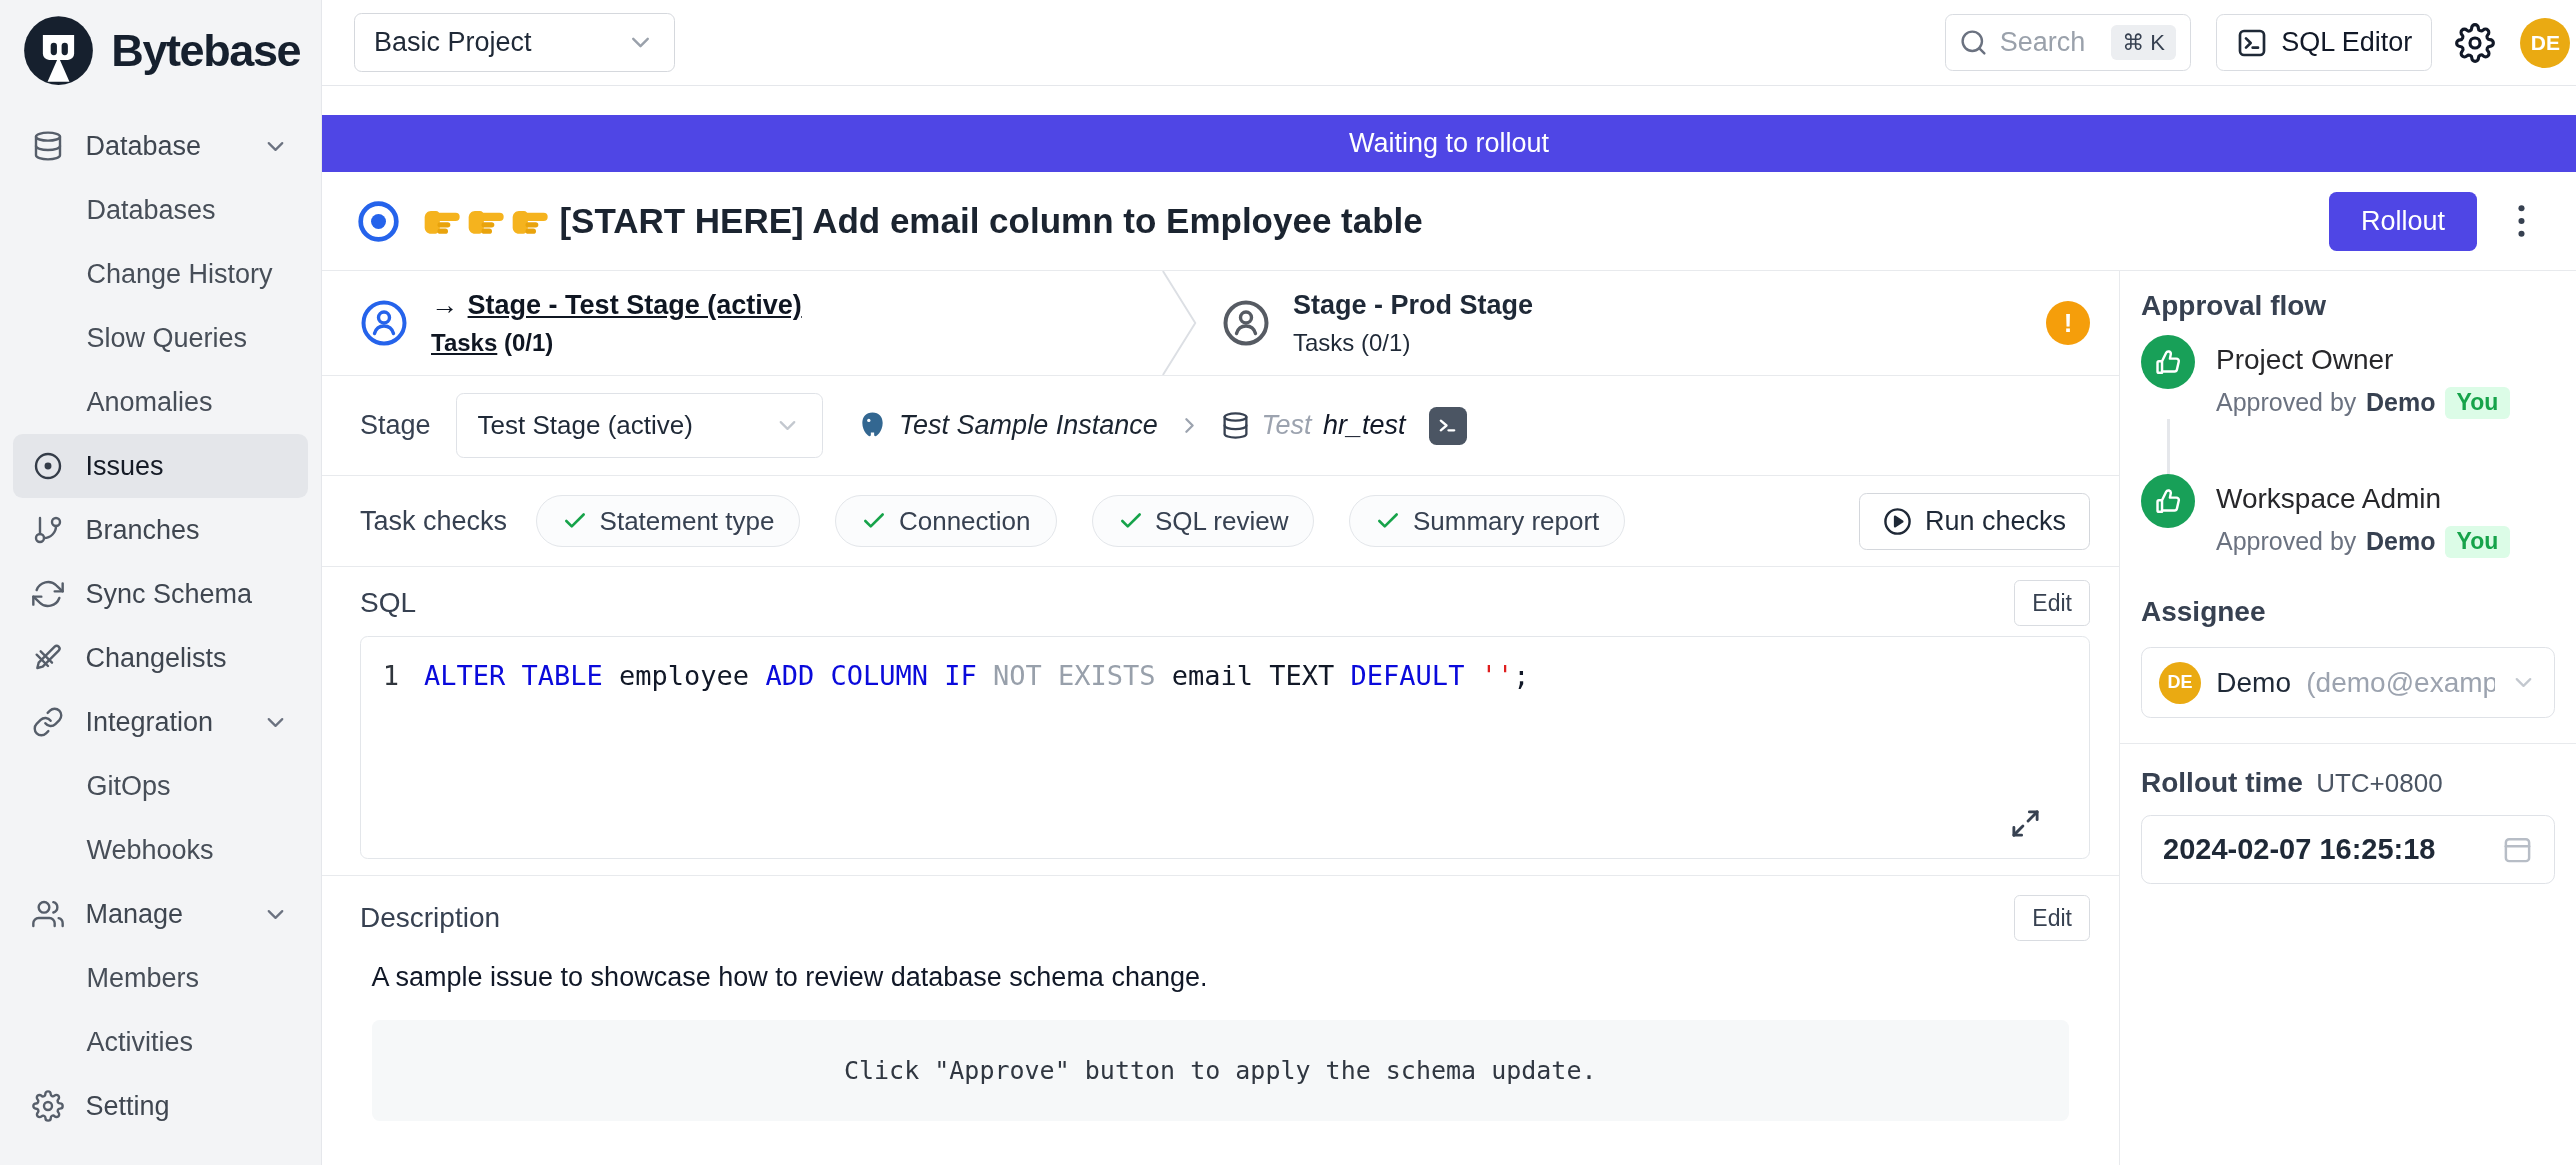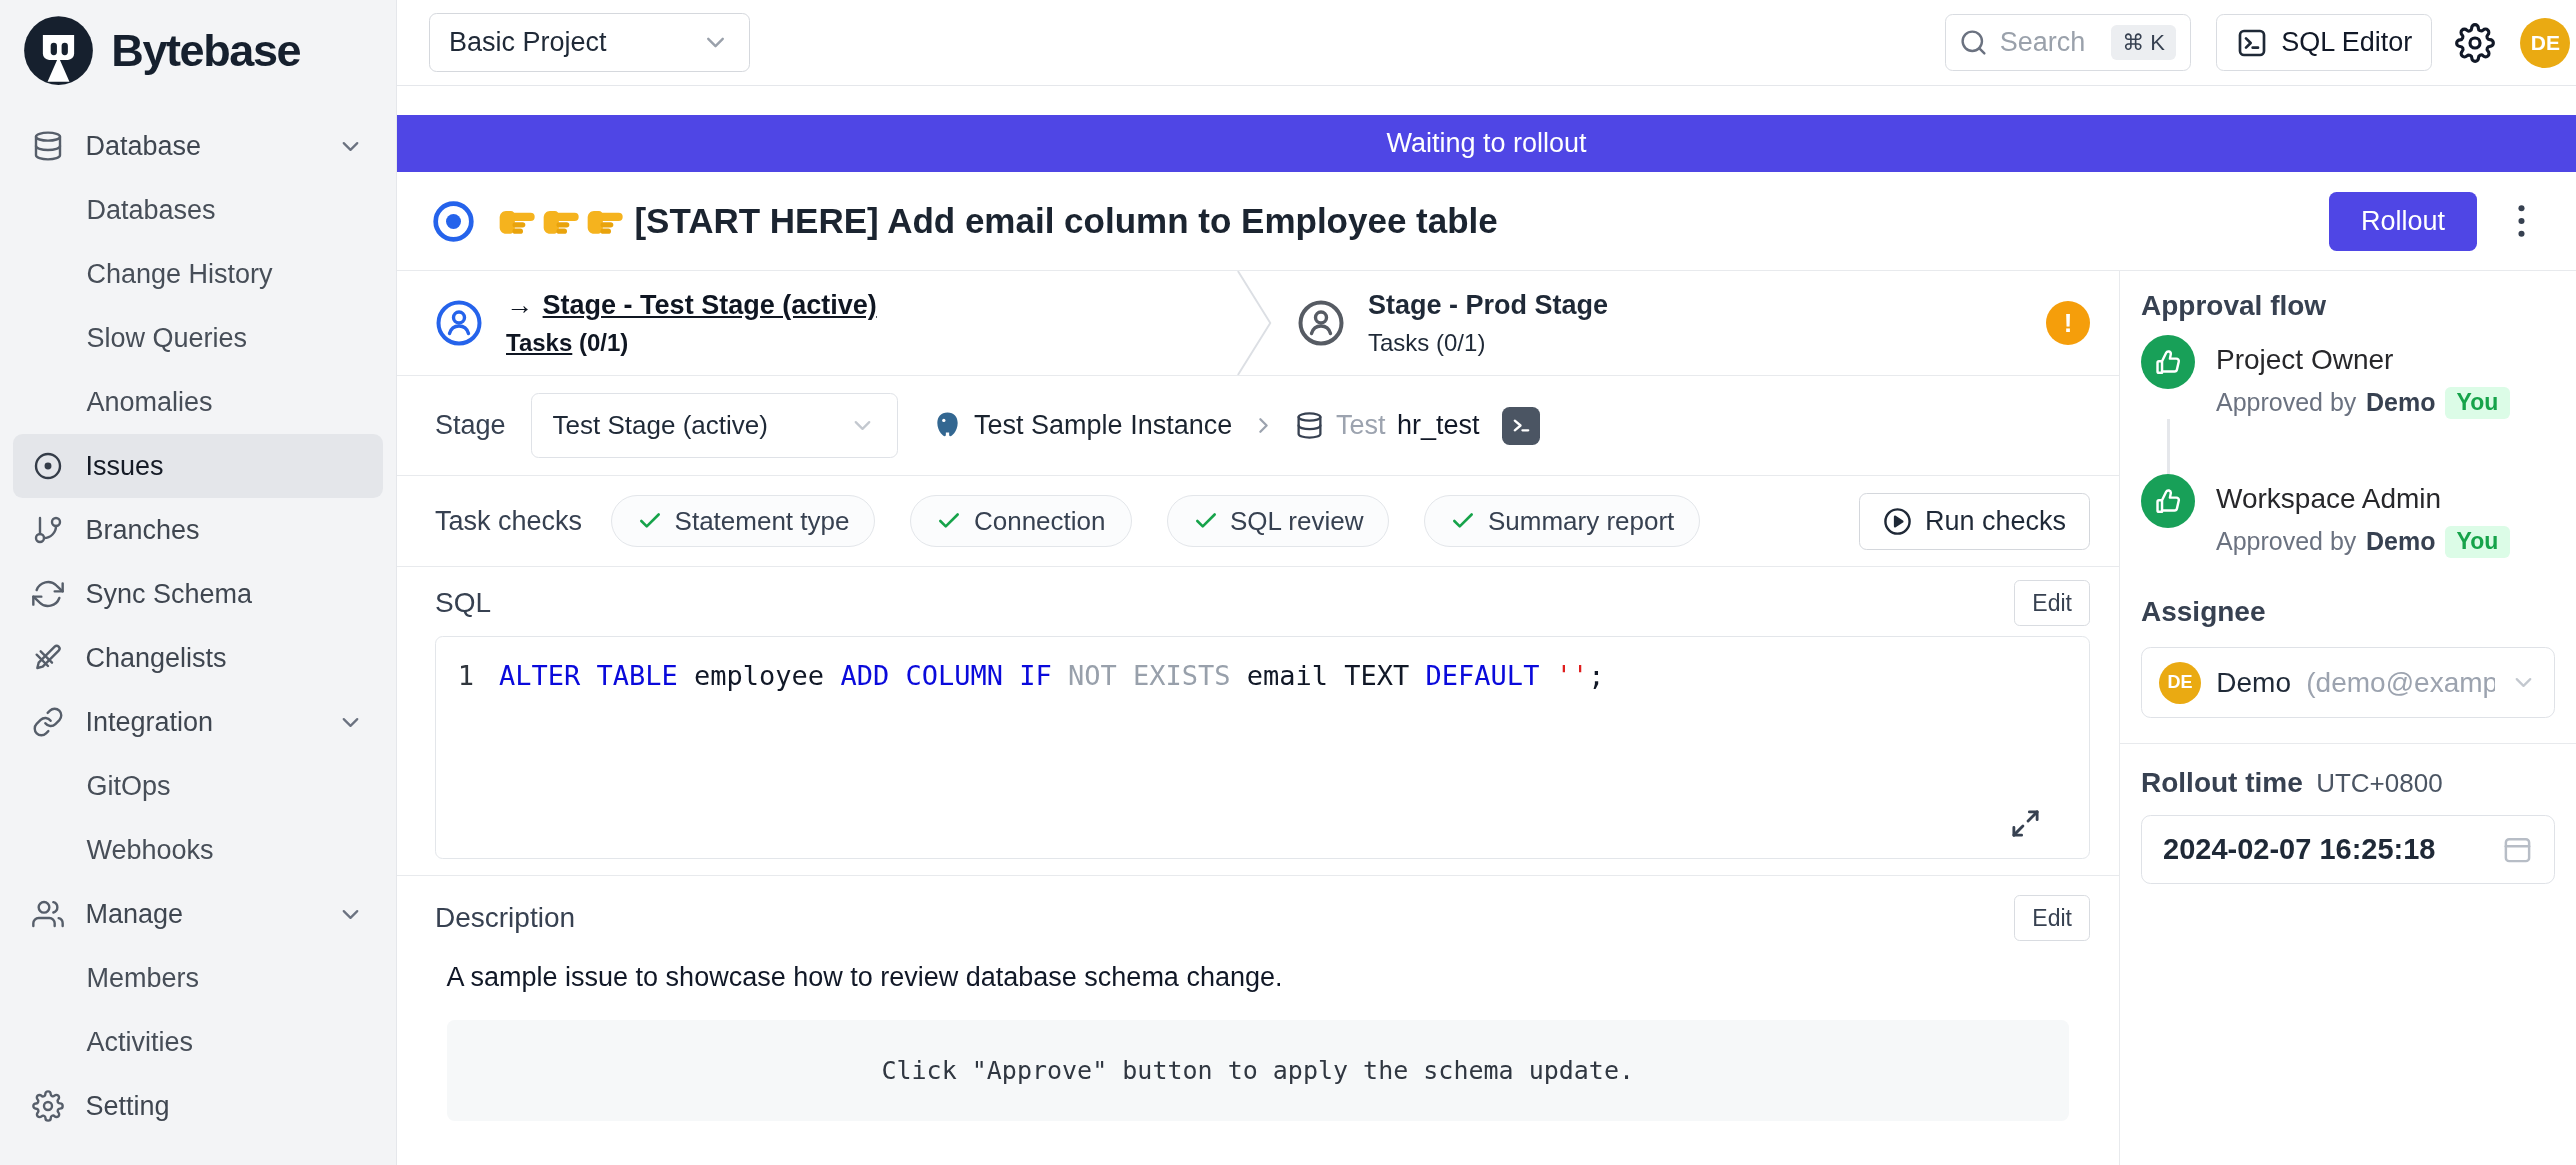--- a/index.html
+++ b/index.html
@@ -3,21 +3,21 @@
 <meta charset="utf-8">
 <style>
   * { margin:0; padding:0; box-sizing:border-box; }
   html,body { width:2576px; height:1166px; overflow:hidden; }
   body { font-family:"Liberation Sans", sans-serif; background:#fff; color:#1f2937; }
   svg { display:block; }
 
   .app { display:flex; width:2576px; height:1166px; }
 
   
-  .sidebar { width:397px; background:#f3f4f6; border-right:1px solid #e5e7eb; padding:0 13.4px; flex:none; }
+  .sidebar { width:322px; background:#f3f4f6; border-right:1px solid #e5e7eb; padding:0 13.4px; flex:none; }
   .logo-row { height:101px; display:flex; align-items:center; gap:15.3px; padding-left:7.6px; }
   .logo-mark { width:75px; height:75px; }
   .wordmark { font-size:45px; font-weight:800; color:#16202e; letter-spacing:-1.4px; }
   .nav { display:flex; flex-direction:column; margin-top:13.4px; }
   .nav-item { height:64px; display:flex; align-items:center; gap:21px; padding:0 19px; border-radius:9.6px; font-size:27px; color:#3f4650; cursor:pointer; }
   .nav-item .nicon { width:32px; height:32px; color:#565e6a; flex:none; }
   .nav-item.child { padding-left:73px; color:#474e58; }
   .nav-item.selected { background:#e4e6ea; color:#151b26; font-weight:500; }
   .nav-item.selected .nicon { color:#343c48; }
   .nav-chevron { margin-left:auto; width:27px; height:27px; color:#6b7280; }
@@ -69,21 +69,21 @@
   .s2 .l1 { font-weight:600; color:#1f2937; }
   .s2 .l2 { font-weight:500; color:#1f2937; }
   .stage-sep { width:40px; flex:none; }
   .warn-circle { margin-left:auto; margin-right:29px; width:44px; height:44px; border-radius:50%; background:#f59e0b; color:#fff; font-size:26px; font-weight:700; display:flex; align-items:center; justify-content:center; align-self:center; flex:none; }
 
   
   .selector-row { height:100px; flex:none; border-bottom:1px solid #e8eaed; display:flex; align-items:center; padding-left:38px; }
   .selector-label { font-size:27px; color:#374151; margin-right:25px; }
   .stage-select { width:367px; height:65px; border:1px solid #dfe2e7; border-radius:7.6px; background:#fff; display:flex; align-items:center; padding:0 21px; font-size:26px; color:#1f2937; cursor:pointer; }
   .stage-select .pchev { margin-left:auto; width:27px; height:27px; color:#c3c8cf; }
-  .bc { display:flex; align-items:center; margin-left:34px; gap:11.5px; }
+  .bc { display:flex; align-items:center; margin-left:34px; gap:11.5px;font-style:italic; }
   .pg-icon { width:31px; height:31px; }
   .bc-instance { font-size:27px; font-weight:500; color:#1b2430; }
   .bc-sep { width:25px; height:25px; color:#9ca3af; margin:0 7.6px; }
   .db-mini { width:29px; height:29px; color:#374151; }
   .bc-env { font-size:27px; color:#9ca3af; }
   .bc-db { font-size:27px; font-weight:500; color:#111827; }
   .term-badge { margin-left:11.5px; width:38px; height:38px; background:#4b5563; border-radius:7.6px; display:flex; align-items:center; justify-content:center; cursor:pointer; }
   .term-badge svg { width:23px; height:23px; color:#fff; }
 
   

